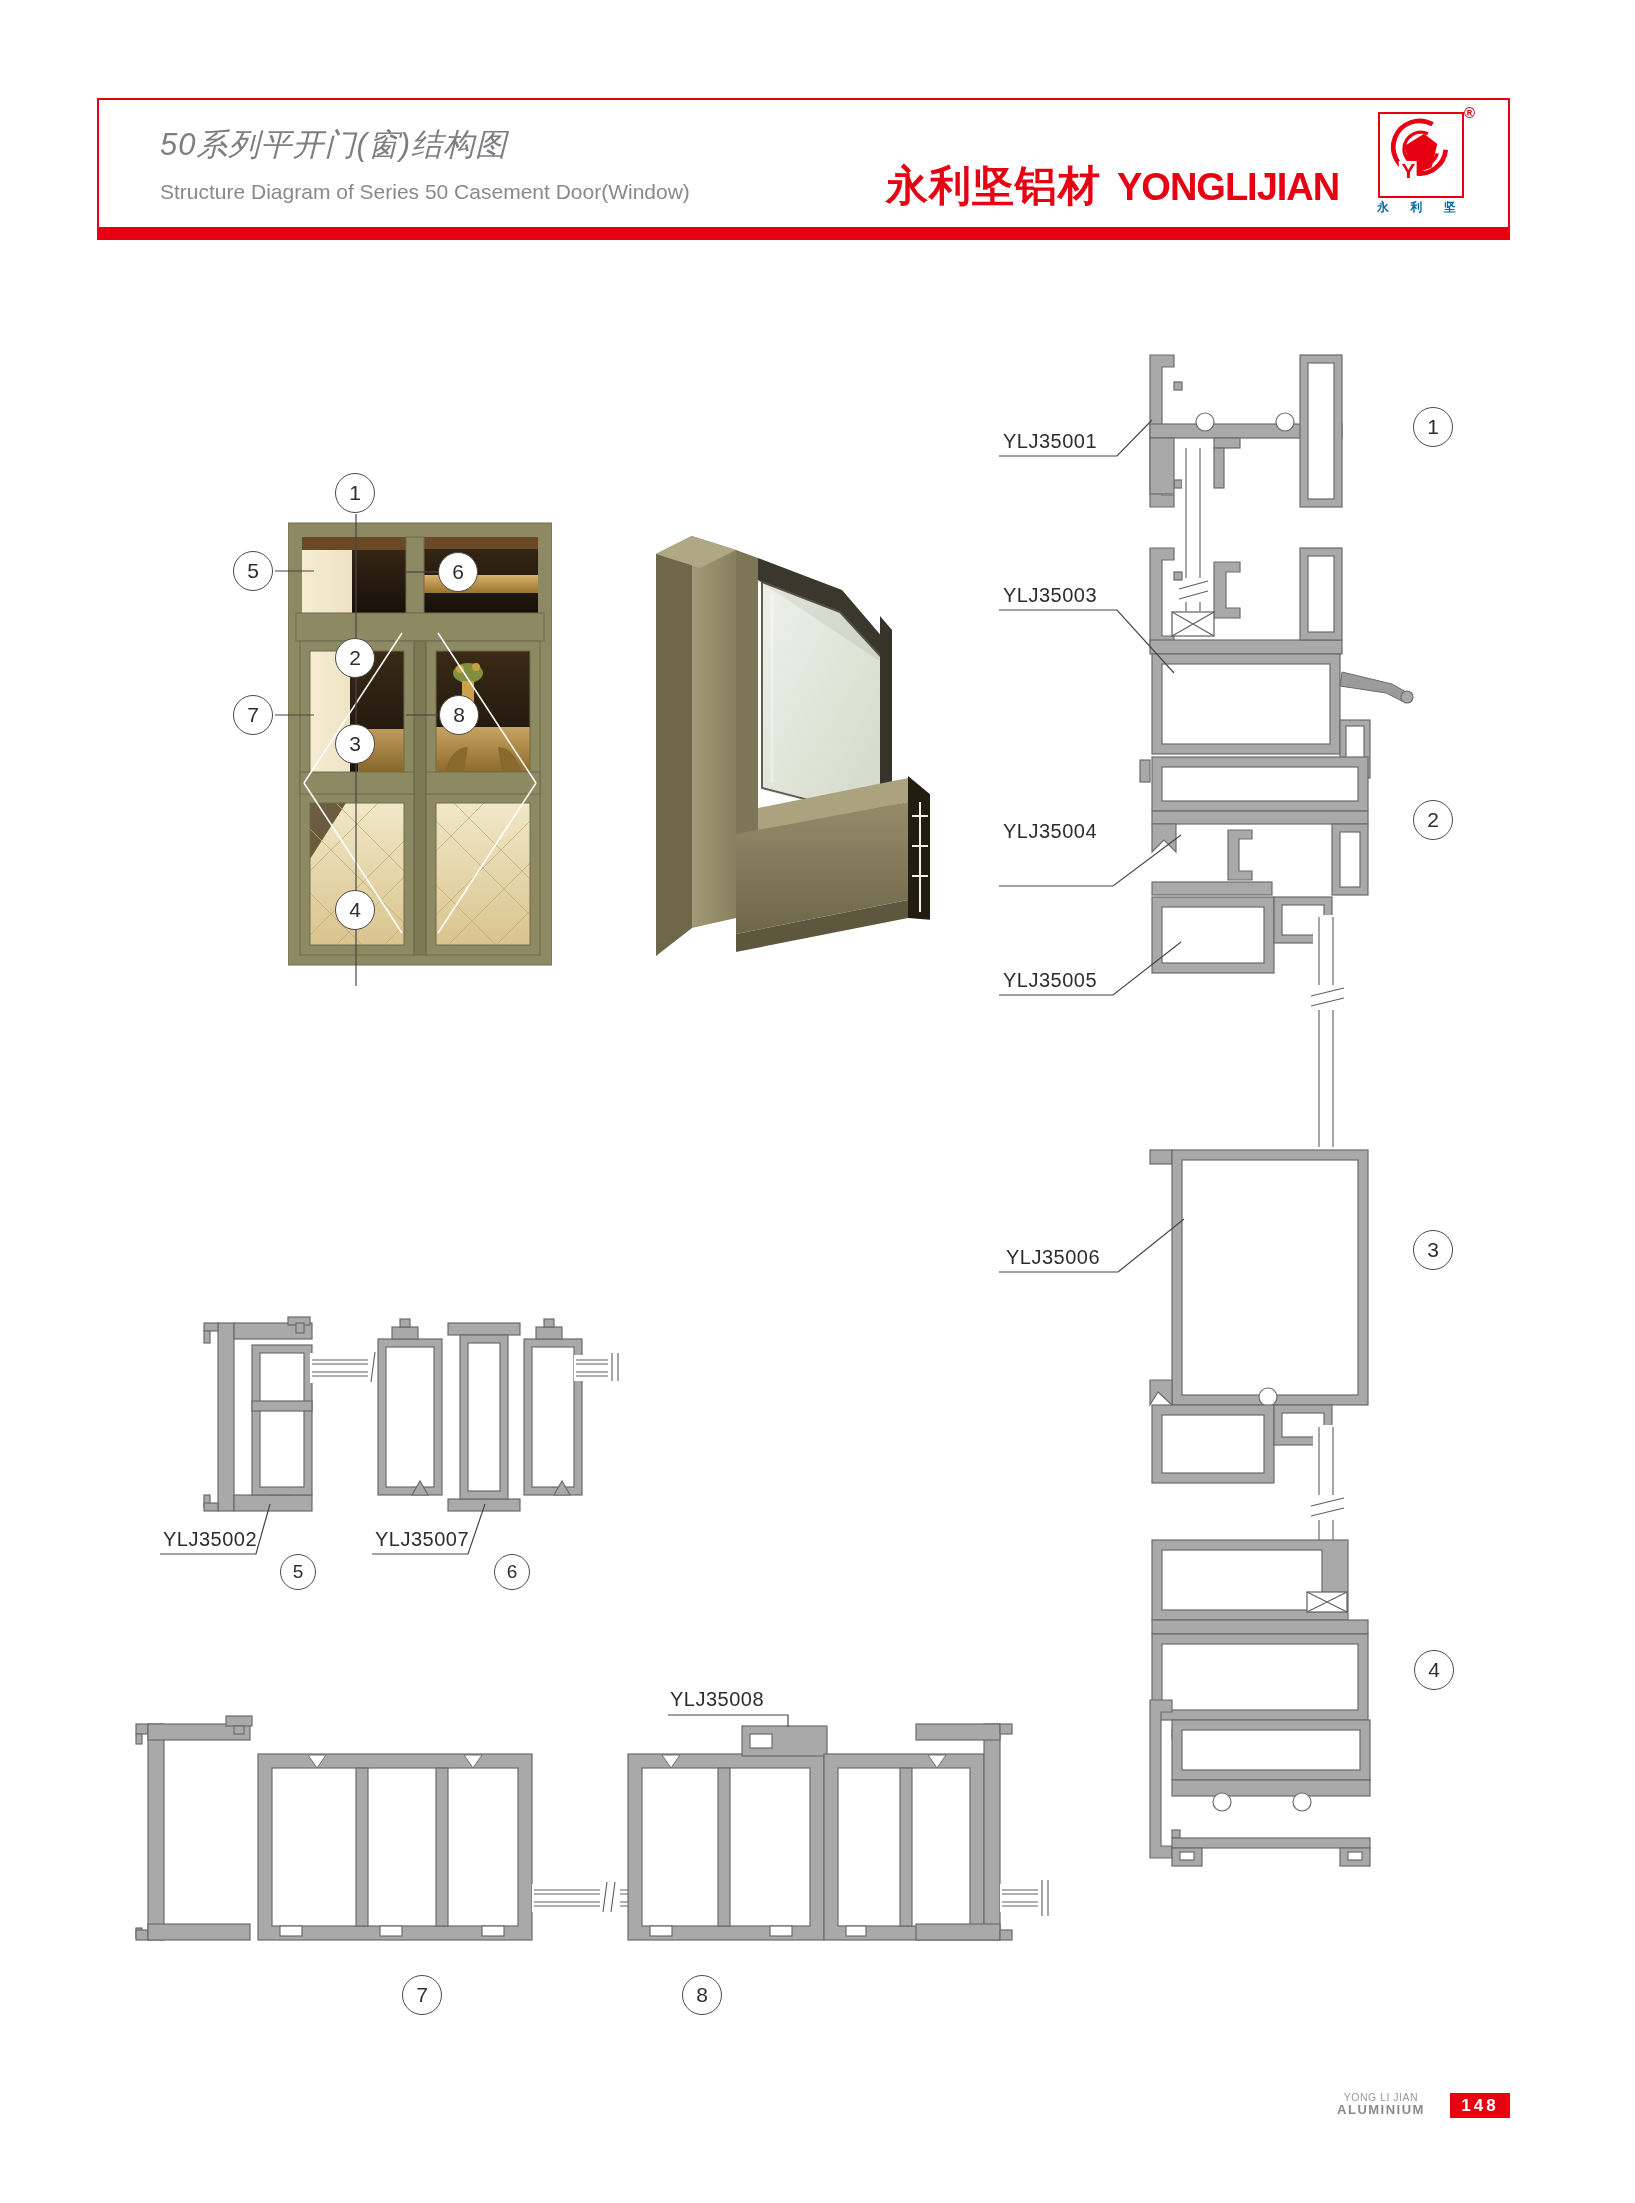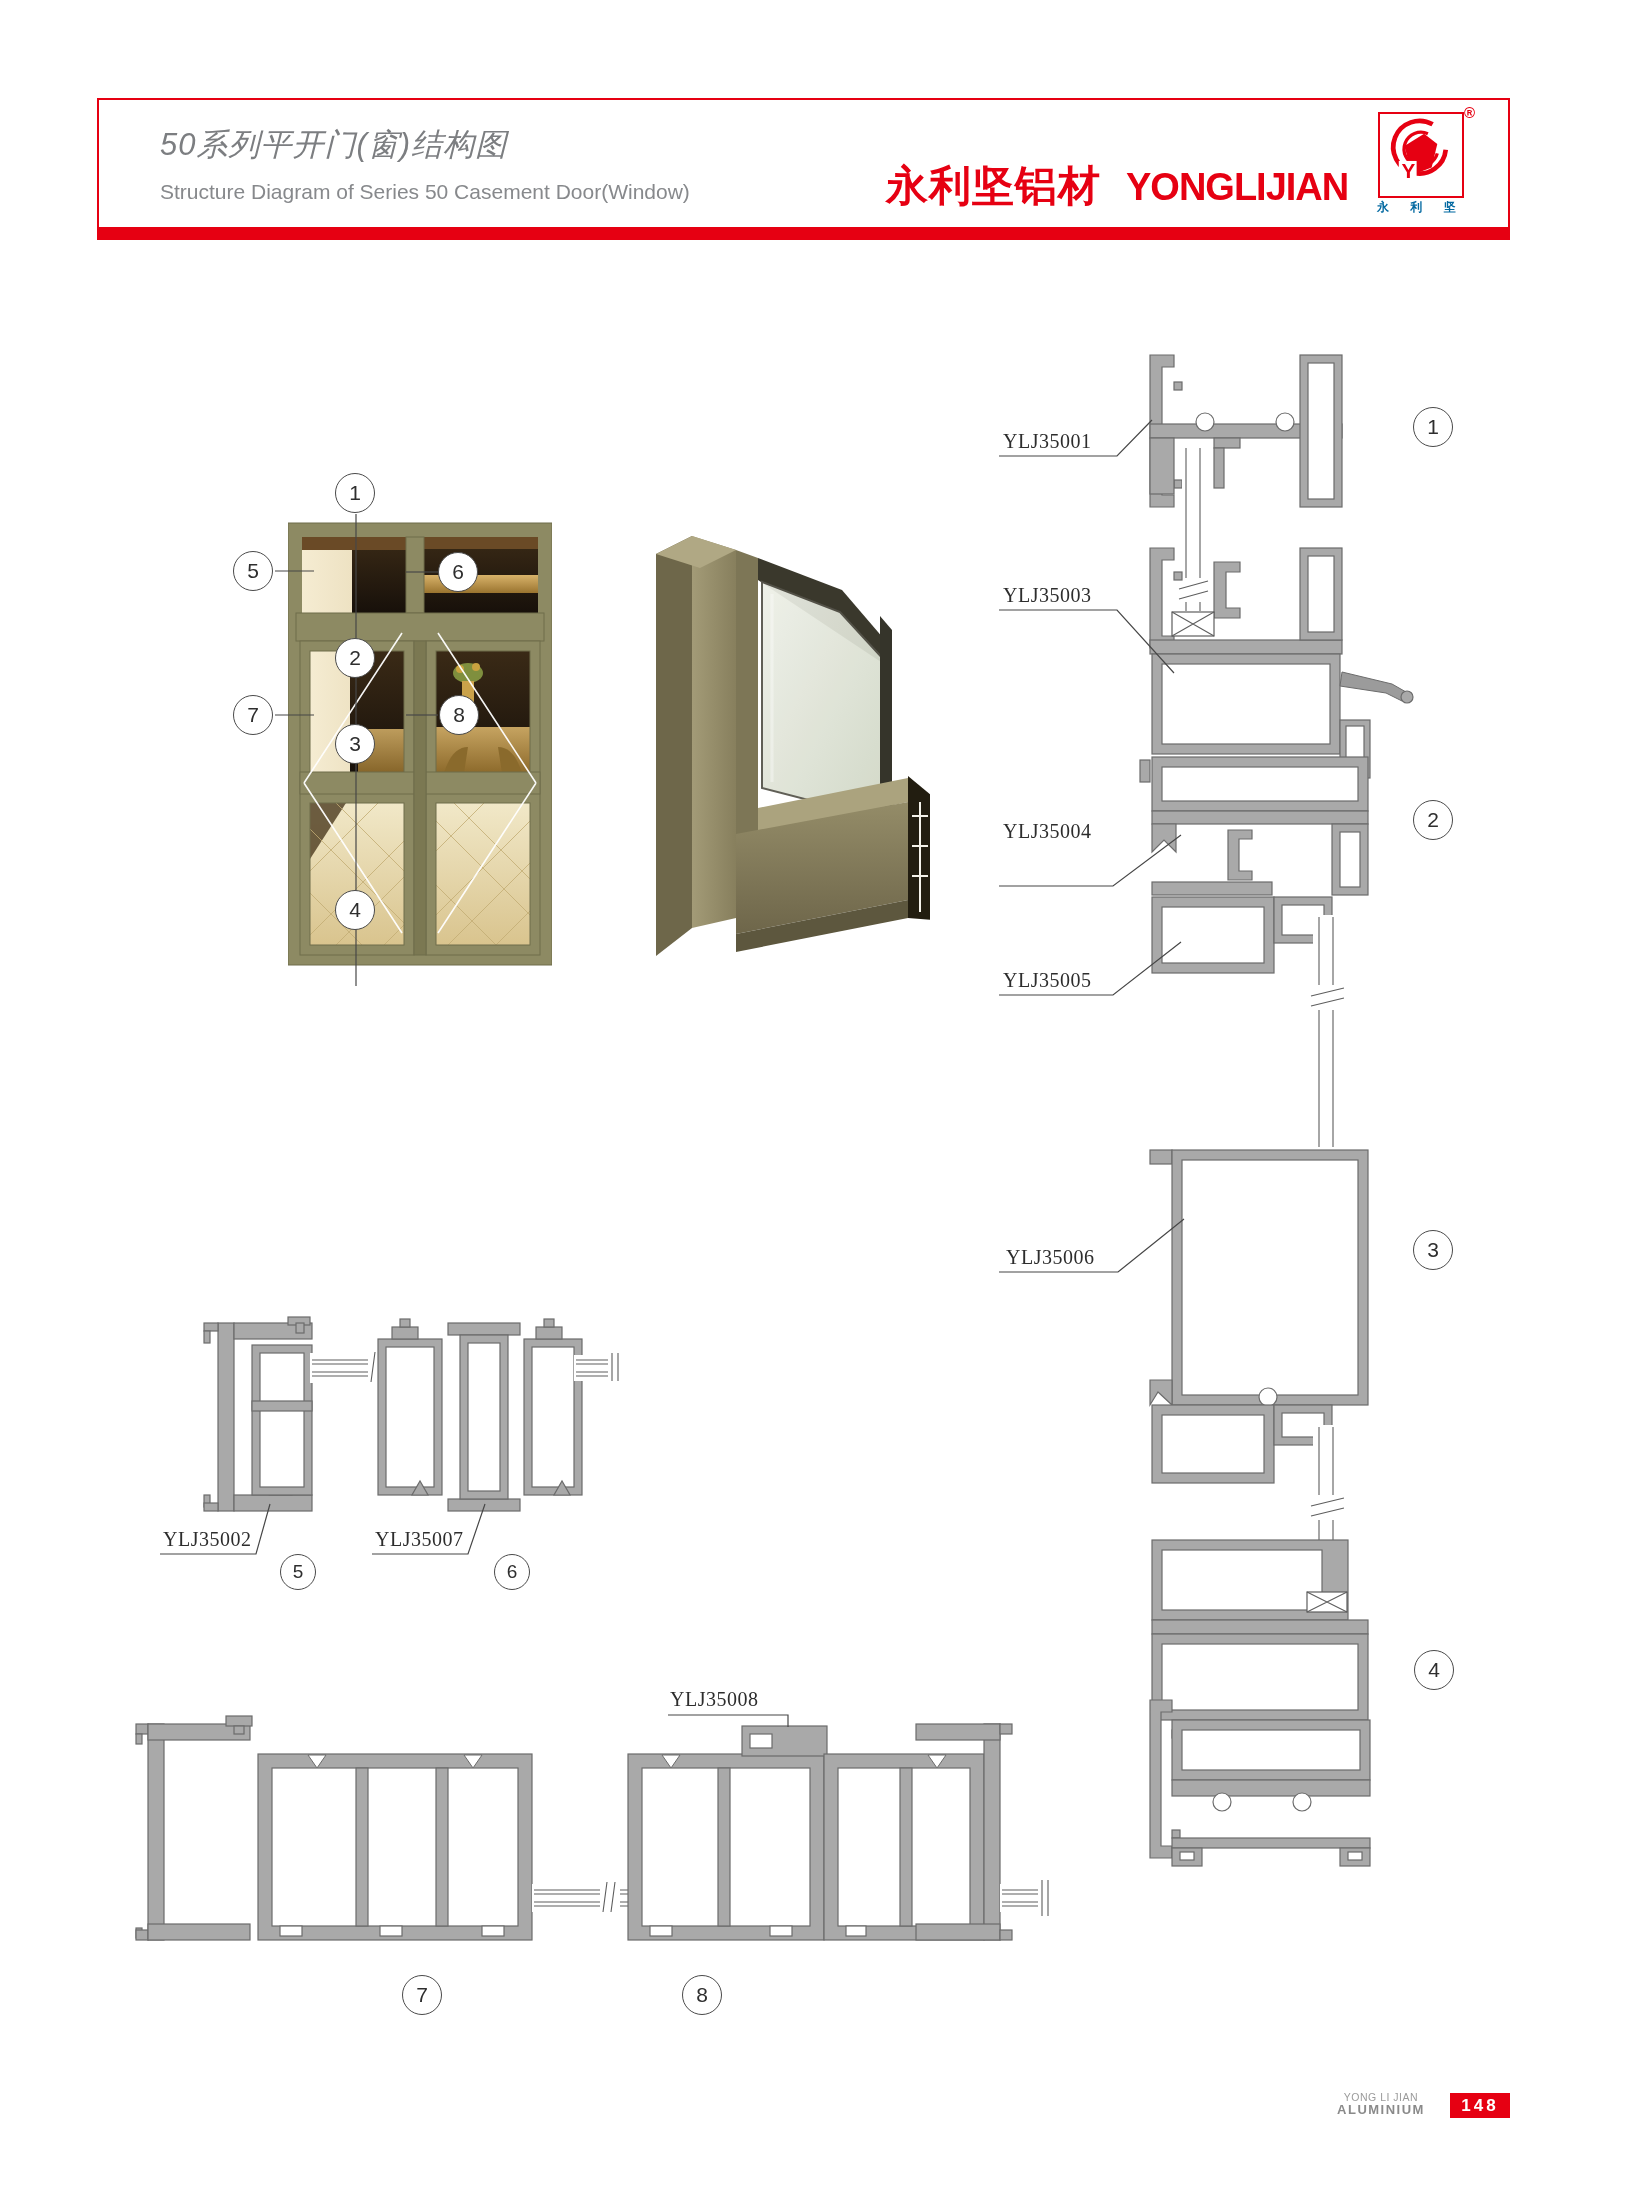--- a/index.html
+++ b/index.html
@@ -4,21 +4,21 @@
 <style>
   html,body{margin:0;padding:0;background:#ffffff;}
   .page{position:relative;width:1635px;height:2203px;background:#fff;overflow:hidden;
         font-family:"Liberation Sans",sans-serif;}
   
   .hdr-frame{position:absolute;left:97px;top:98px;width:1409px;height:129px;
              border:2px solid #e60012;border-bottom:none;}
   .hdr-bar{position:absolute;left:97px;top:227px;width:1413px;height:13px;background:#e60012;}
   .title-cn{position:absolute;left:160px;top:124px;font-size:31px;color:#7c7e81;letter-spacing:1px;font-style:italic;}
   .title-en{position:absolute;left:160px;top:180px;font-size:21px;color:#87898c;}
-  .brand{position:absolute;left:886px;top:158px;display:flex;align-items:baseline;gap:25px;color:#e60012;white-space:nowrap;}
+  .brand{position:absolute;left:886px;top:158px;display:flex;align-items:baseline;gap:16px;color:#e60012;white-space:nowrap;}
   .brand-cn{font-size:42px;font-weight:900;letter-spacing:1px;}
   .brand-en{font-size:38px;font-weight:900;letter-spacing:-1px;}
   .logo-box{position:absolute;left:1378px;top:112px;width:82px;height:82px;border:2.5px solid #e60012;background:#fff;}
   .logo-r{position:absolute;left:1464px;top:104px;font-size:15px;color:#e60012;font-weight:bold;}
   .logo-caption{position:absolute;left:1377px;top:199px;width:88px;font-size:12px;font-weight:bold;
                 color:#0369a1;letter-spacing:9px;white-space:nowrap;}
   
   .abs{position:absolute;}
   svg{display:block;}
   .al{fill:#a9a9a9;stroke:#6c6c6c;stroke-width:1.2px;}
@@ -26,21 +26,21 @@
   .wb{fill:#ffffff;stroke:none;}
   .gl{stroke:#5e5e5e;stroke-width:1.1px;fill:none;}
   .xbox{fill:#ffffff;stroke:#5e5e5e;stroke-width:1.2px;}
   .vn{fill:#ffffff;stroke:#6c6c6c;stroke-width:1px;}
   .lead{stroke:#474747;stroke-width:1.2px;fill:none;}
   
   .co{position:absolute;width:40px;height:40px;border:1.5px solid #4a4a4a;border-radius:50%;
       background:#fff;display:flex;align-items:center;justify-content:center;
       font-size:21px;color:#2e2e2e;z-index:5;box-sizing:border-box;}
   .cos{width:36px;height:36px;font-size:19px;}
-  .plabel{position:absolute;font-size:20px;color:#2d2d2d;letter-spacing:.5px;z-index:4;white-space:nowrap;font-family:Liberation Serif, serif;}
+  .plabel{position:absolute;font-size:20px;color:#2d2d2d;letter-spacing:.5px;z-index:4;white-space:nowrap;}
   .overlay{position:absolute;left:0;top:0;z-index:3;pointer-events:none;}
   
   .ftr-brand{position:absolute;left:1318px;top:2092px;width:126px;text-align:center;line-height:1.05;}
   .ftr-l1{font-size:10.5px;color:#9b9b9b;letter-spacing:.5px;}
   .ftr-l2{font-size:13px;font-weight:bold;color:#8a8a8a;letter-spacing:1.5px;}
   .ftr-page{position:absolute;left:1450px;top:2093px;width:60px;height:25px;background:#e60012;
             color:#fff;font-weight:bold;font-size:17px;letter-spacing:3px;
             display:flex;align-items:center;justify-content:center;}
 </style>
 </head>

